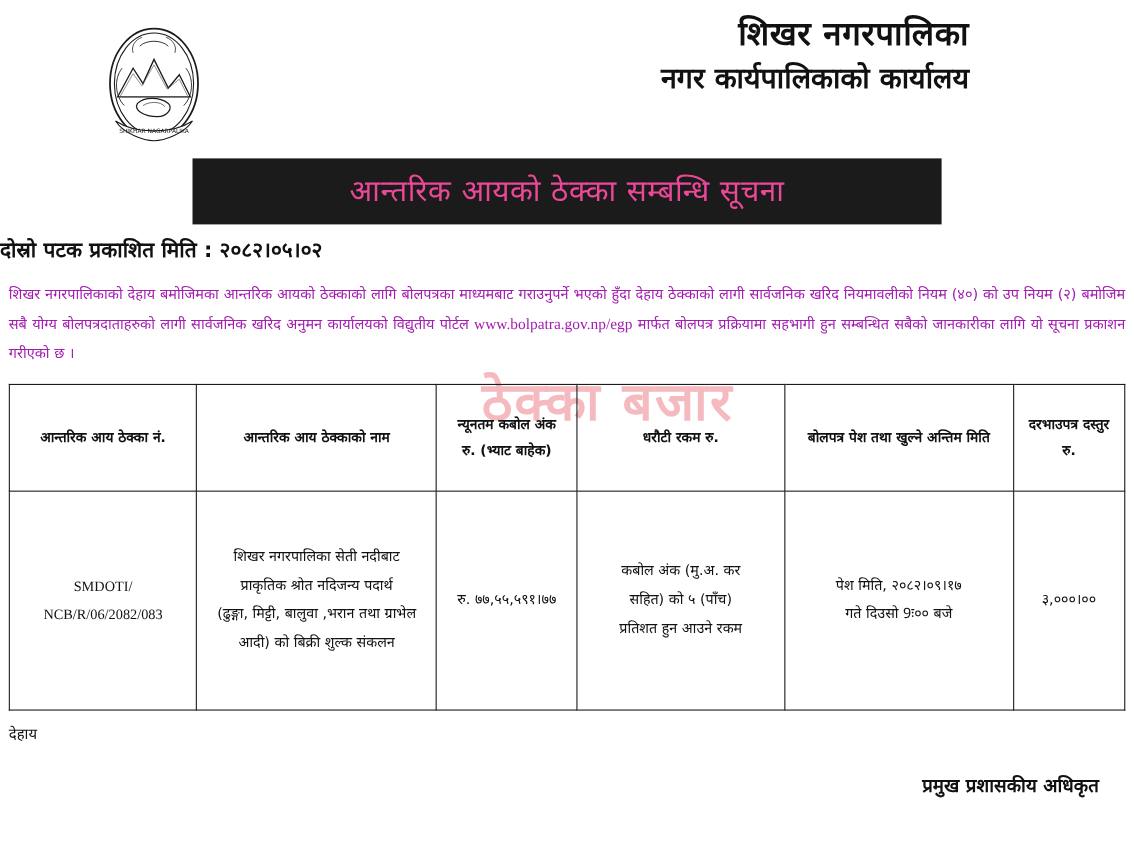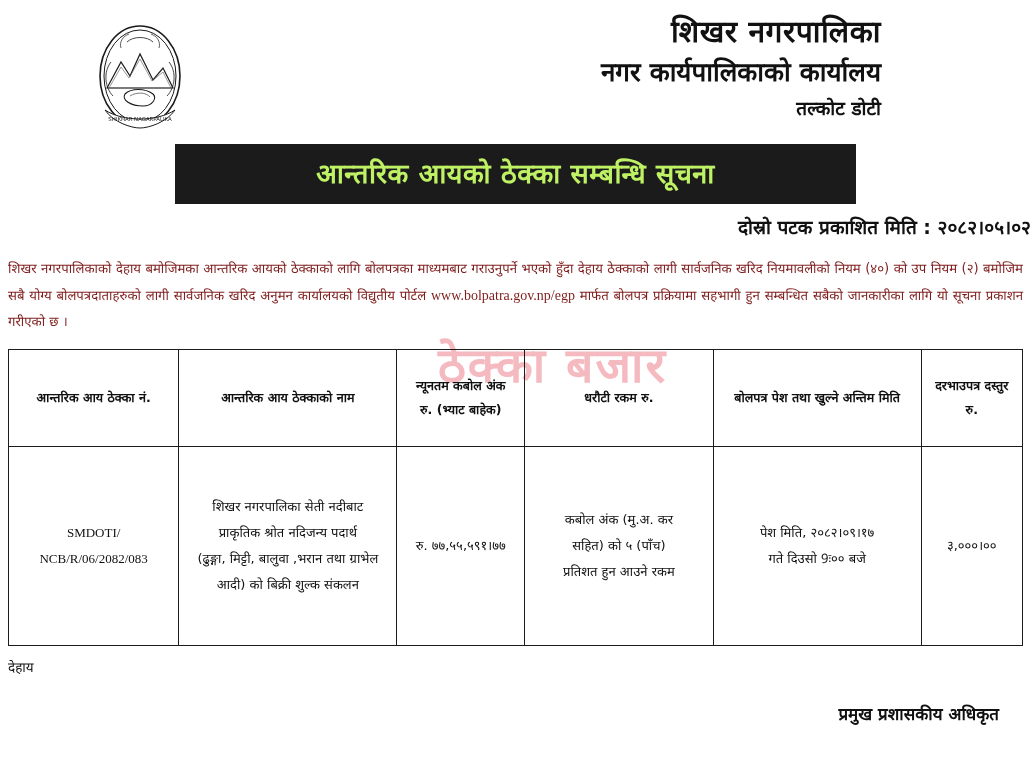--- a/index.html
+++ b/index.html
@@ -62,41 +62,41 @@
     font-size: 19px;
     font-weight: bold;
     line-height: 1.7;
     padding-left: 24px;
   }
 
   
   .banner {
     margin: 10px 175px 0 175px;
     background: #1b1b1b;
-    color: #bef264;
+    color: #ec4899;
     text-align: center;
     font-size: 27px;
-    font-weight: bold;
+    font-weight: normal;
     padding: 10px 6px 13px 6px;
     letter-spacing: 0.5px;
   }
   .pub-date {
-    text-align: right;
+    text-align: left;
     font-size: 19px;
     font-weight: bold;
     margin-top: 10px;
   }
 
   
   .intro {
     margin: 16px 8px 0 8px;
     font-size: 13.2px;
     line-height: 1.95;
     text-align: justify;
-    color: #7f1d1d;
+    color: #a21caf;
   }
   .intro .url {
     font-family: "Liberation Serif", serif;
     font-size: 14px;
   }
 
   
   .table-wrap {
     margin: 14px 8px 0 8px;
     position: relative;
@@ -209,21 +209,20 @@
         <path d="M14 40 C6 50 8 66 16 74" fill="none" stroke="#1b1b1b" stroke-width="0.8"></path>
         <path d="M72 40 C80 50 78 66 70 74" fill="none" stroke="#1b1b1b" stroke-width="0.8"></path>
         <path d="M30 20 C36 14 50 14 56 20" fill="none" stroke="#1b1b1b" stroke-width="0.8"></path>
         <path d="M24 26 C22 20 26 14 32 12" fill="none" stroke="#1b1b1b" stroke-width="0.7"></path>
         <path d="M62 26 C64 20 60 14 54 12" fill="none" stroke="#1b1b1b" stroke-width="0.7"></path>
       </svg>
     </div>
     <div class="head-text">
       <div class="org-line1">शिखर नगरपालिका</div>
       <div class="org-line2">नगर कार्यपालिकाको कार्यालय</div>
-      <div class="org-line3">तल्कोट   डोटी</div>
     </div>
   </div>
 
   <div class="banner">आन्तरिक आयको ठेक्का सम्बन्धि सूचना</div>
   <div class="pub-date">दोस्रो पटक प्रकाशित मिति : २०८२।०५।०२</div>
 
   <p class="intro">
     <span>शिखर नगरपालिकाको  देहाय बमोजिमका आन्तरिक आयको ठेक्काको लागि बोलपत्रका माध्यमबाट गराउनुपर्ने भएको हुँदा देहाय ठेक्काको लागी सार्वजनिक खरिद नियमावलीको नियम (४०) को उप नियम (२) बमोजिम सबै योग्य बोलपत्रदाताहरुको लागी सार्वजनिक खरिद अनुमन कार्यालयको विद्युतीय पोर्टल </span><span class="url">www.bolpatra.gov.np/egp</span><span> मार्फत बोलपत्र प्रक्रियामा सहभागी हुन सम्बन्धित सबैको जानकारीका लागि यो सूचना प्रकाशन गरीएको छ ।</span>
   </p>
 

